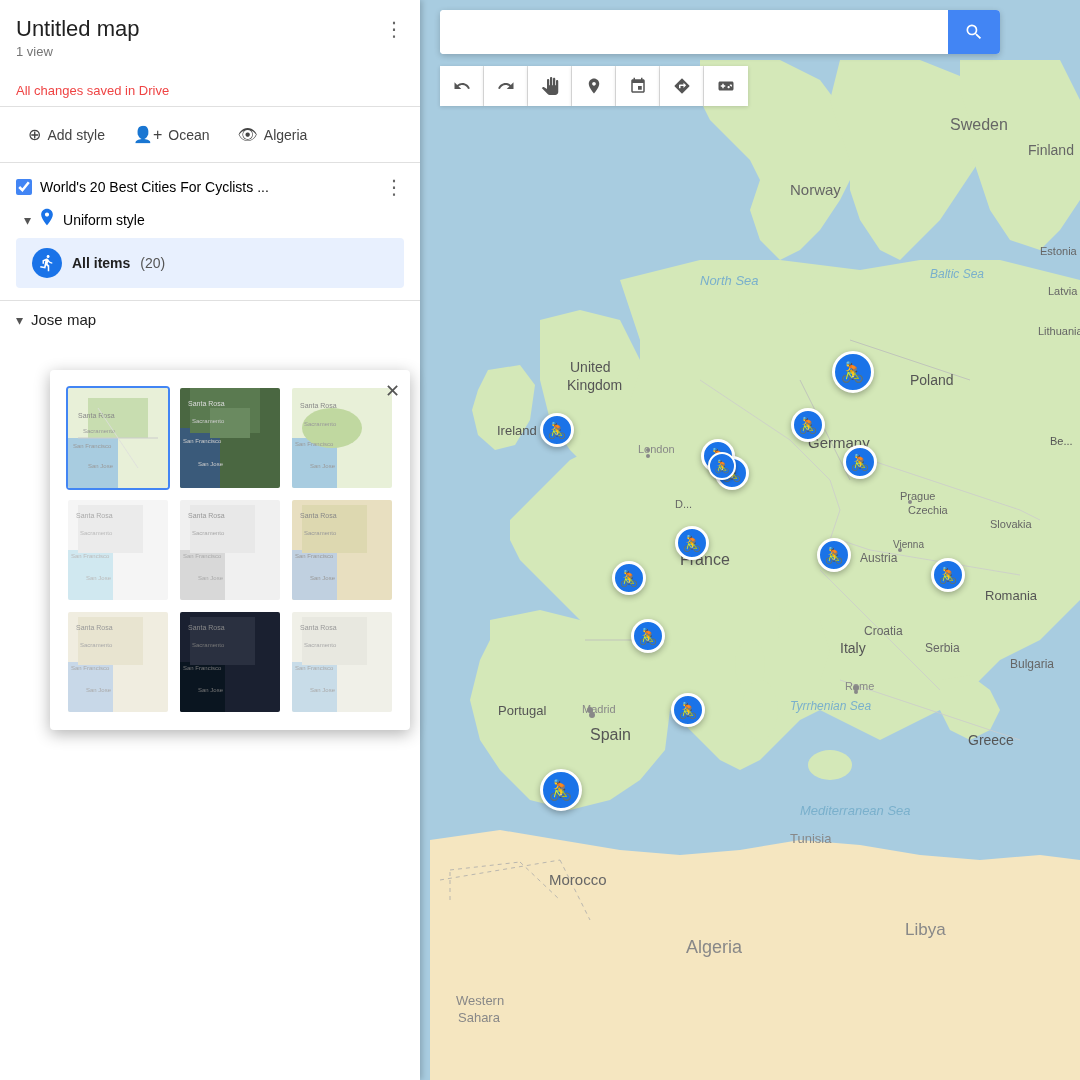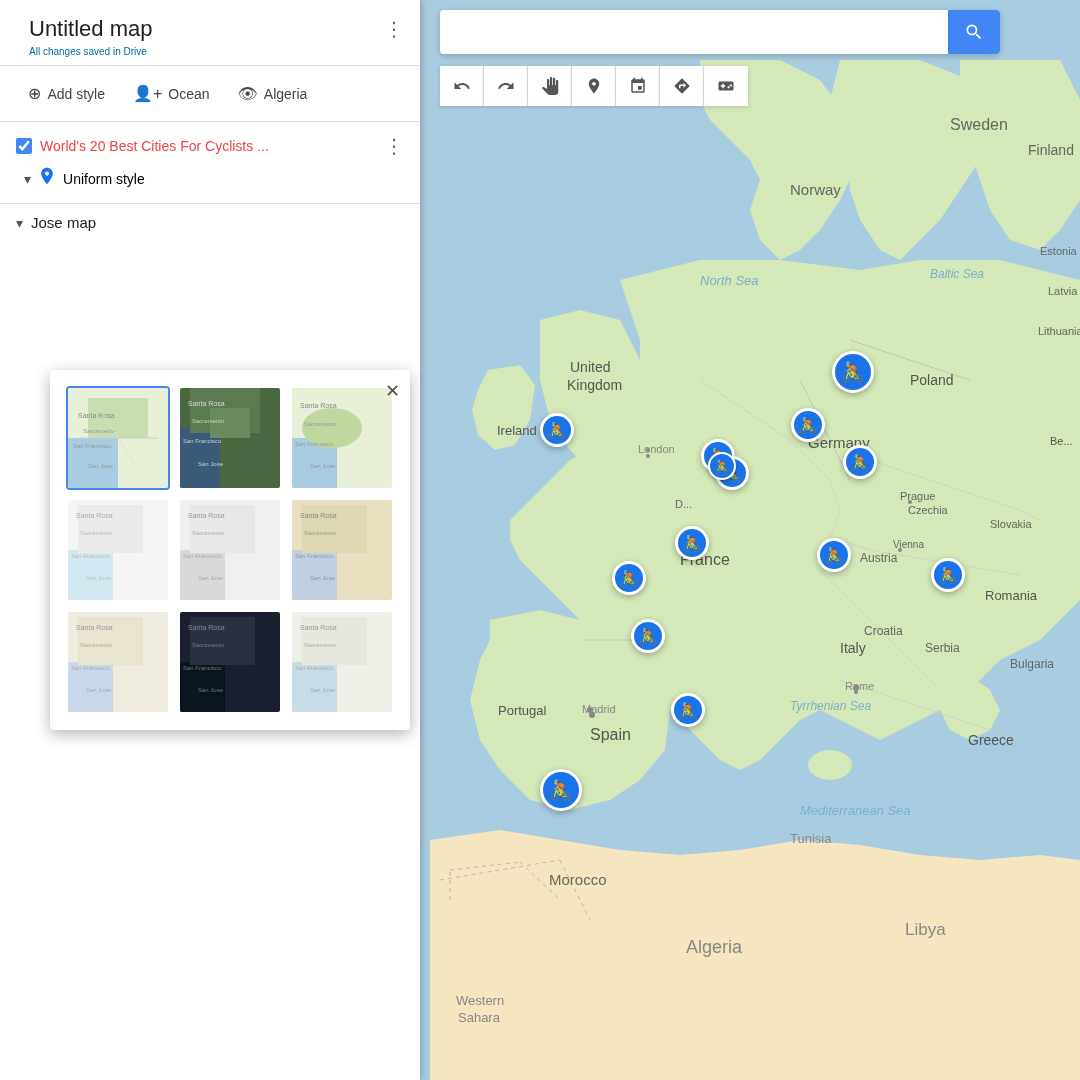--- a/index.html
+++ b/index.html
@@ -19,21 +19,21 @@
       position: absolute;
       top: 0; left: 0;
       width: 420px;
       height: 100%;
       background: #fff;
       box-shadow: 2px 0 6px rgba(0,0,0,0.2);
       z-index: 10;
     }
 
     #sidebar-header {
-      padding: 16px 16px 8px 29px;
+      padding: 16px 16px 8px 16px;
       border-bottom: 1px solid #e0e0e0;
     }
 
     #title-row {
       display: flex;
       align-items: center;
       justify-content: space-between;
     }
 
     #map-title {
@@ -48,23 +48,23 @@
       cursor: pointer;
     }
 
     #views-text {
       font-size: 13px;
       color: #757575;
       margin-top: 2px;
     }
 
     #saved-text {
-      font-size: 10px;
-      color: #0369a1;
-      margin-top: 4px;
+      font-size: 13px;
+      color: #ef4444;
+      margin-top: 24px;
     }
 
     #toolbar {
       display: flex;
       align-items: center;
       padding: 10px 16px;
       border-bottom: 1px solid #e0e0e0;
       gap: 4px;
     }
 
@@ -103,21 +103,21 @@
       gap: 8px;
     }
 
     #layer-checkbox {
       width: 16px; height: 16px;
       accent-color: #4285f4;
     }
 
     #layer-name {
       font-size: 14px;
-      color: #ef4444;
+      color: #000000;
     }
 
     #uniform-style-row {
       display: flex;
       align-items: center;
       gap: 6px;
       margin-left: 8px;
       margin-top: 4px;
       cursor: pointer;
     }
@@ -497,20 +497,21 @@
   </div>
 </div>
 
 <div id="sidebar">
 
   <div id="sidebar-header">
     <div id="title-row">
       <span id="map-title">Untitled map</span>
       <span id="more-icon">⋮</span>
     </div>
+    <div id="views-text">1 view</div>
     <div id="saved-text">All changes saved in Drive</div>
   </div>
 
   <div id="toolbar">
     <button class="toolbar-btn">
       <span class="toolbar-icon">⊕</span>
       <span>Add style</span>
     </button>
     <button class="toolbar-btn">
       <span class="toolbar-icon">👤+</span>
@@ -534,20 +535,29 @@
     <div id="uniform-style-row">
       <span id="expand-icon">▾</span>
       <span id="uniform-icon">
         <svg width="20" height="20" viewBox="0 0 24 24" fill="none" xmlns="http://www.w3.org/2000/svg">
           <path d="M12 2C8.13 2 5 5.13 5 9c0 5.25 7 13 7 13s7-7.75 7-13c0-3.87-3.13-7-7-7zm0 9.5c-1.38 0-2.5-1.12-2.5-2.5s1.12-2.5 2.5-2.5 2.5 1.12 2.5 2.5-1.12 2.5-2.5 2.5z" fill="#1a73e8"></path>
         </svg>
       </span>
       <span id="uniform-label">Uniform style</span>
     </div>
 
+    <div id="all-items-row">
+      <div class="cyclist-icon-small">
+        <svg width="18" height="18" viewBox="0 0 24 24" fill="white">
+          <path d="M13.49 5.48c1.1 0 2-.9 2-2s-.9-2-2-2-2 .9-2 2 .9 2 2 2zm-3.6 13.9l1-4.4 2.1 2v6h2v-7.5l-2.1-2 .6-3c1.3 1.5 3.3 2.5 5.5 2.5v-2c-1.9 0-3.5-1-4.3-2.4l-1-1.6c-.4-.6-1-1-1.7-1-.3 0-.5.1-.8.1l-5.2 2.2v4.7h2v-3.4l1.8-.7-1.6 8.1-4.9-1-.4 2 7 1.4z"></path>
+        </svg>
+      </div>
+      <span id="all-items-label">All items</span>
+      <span id="all-items-count">(20)</span>
+    </div>
   </div>
 
   <div id="base-map-section">
     <div id="base-map-header">
       <span id="base-map-expand">▾</span>
       <span>Jose map</span>
     </div>
   </div>
 </div>
 

